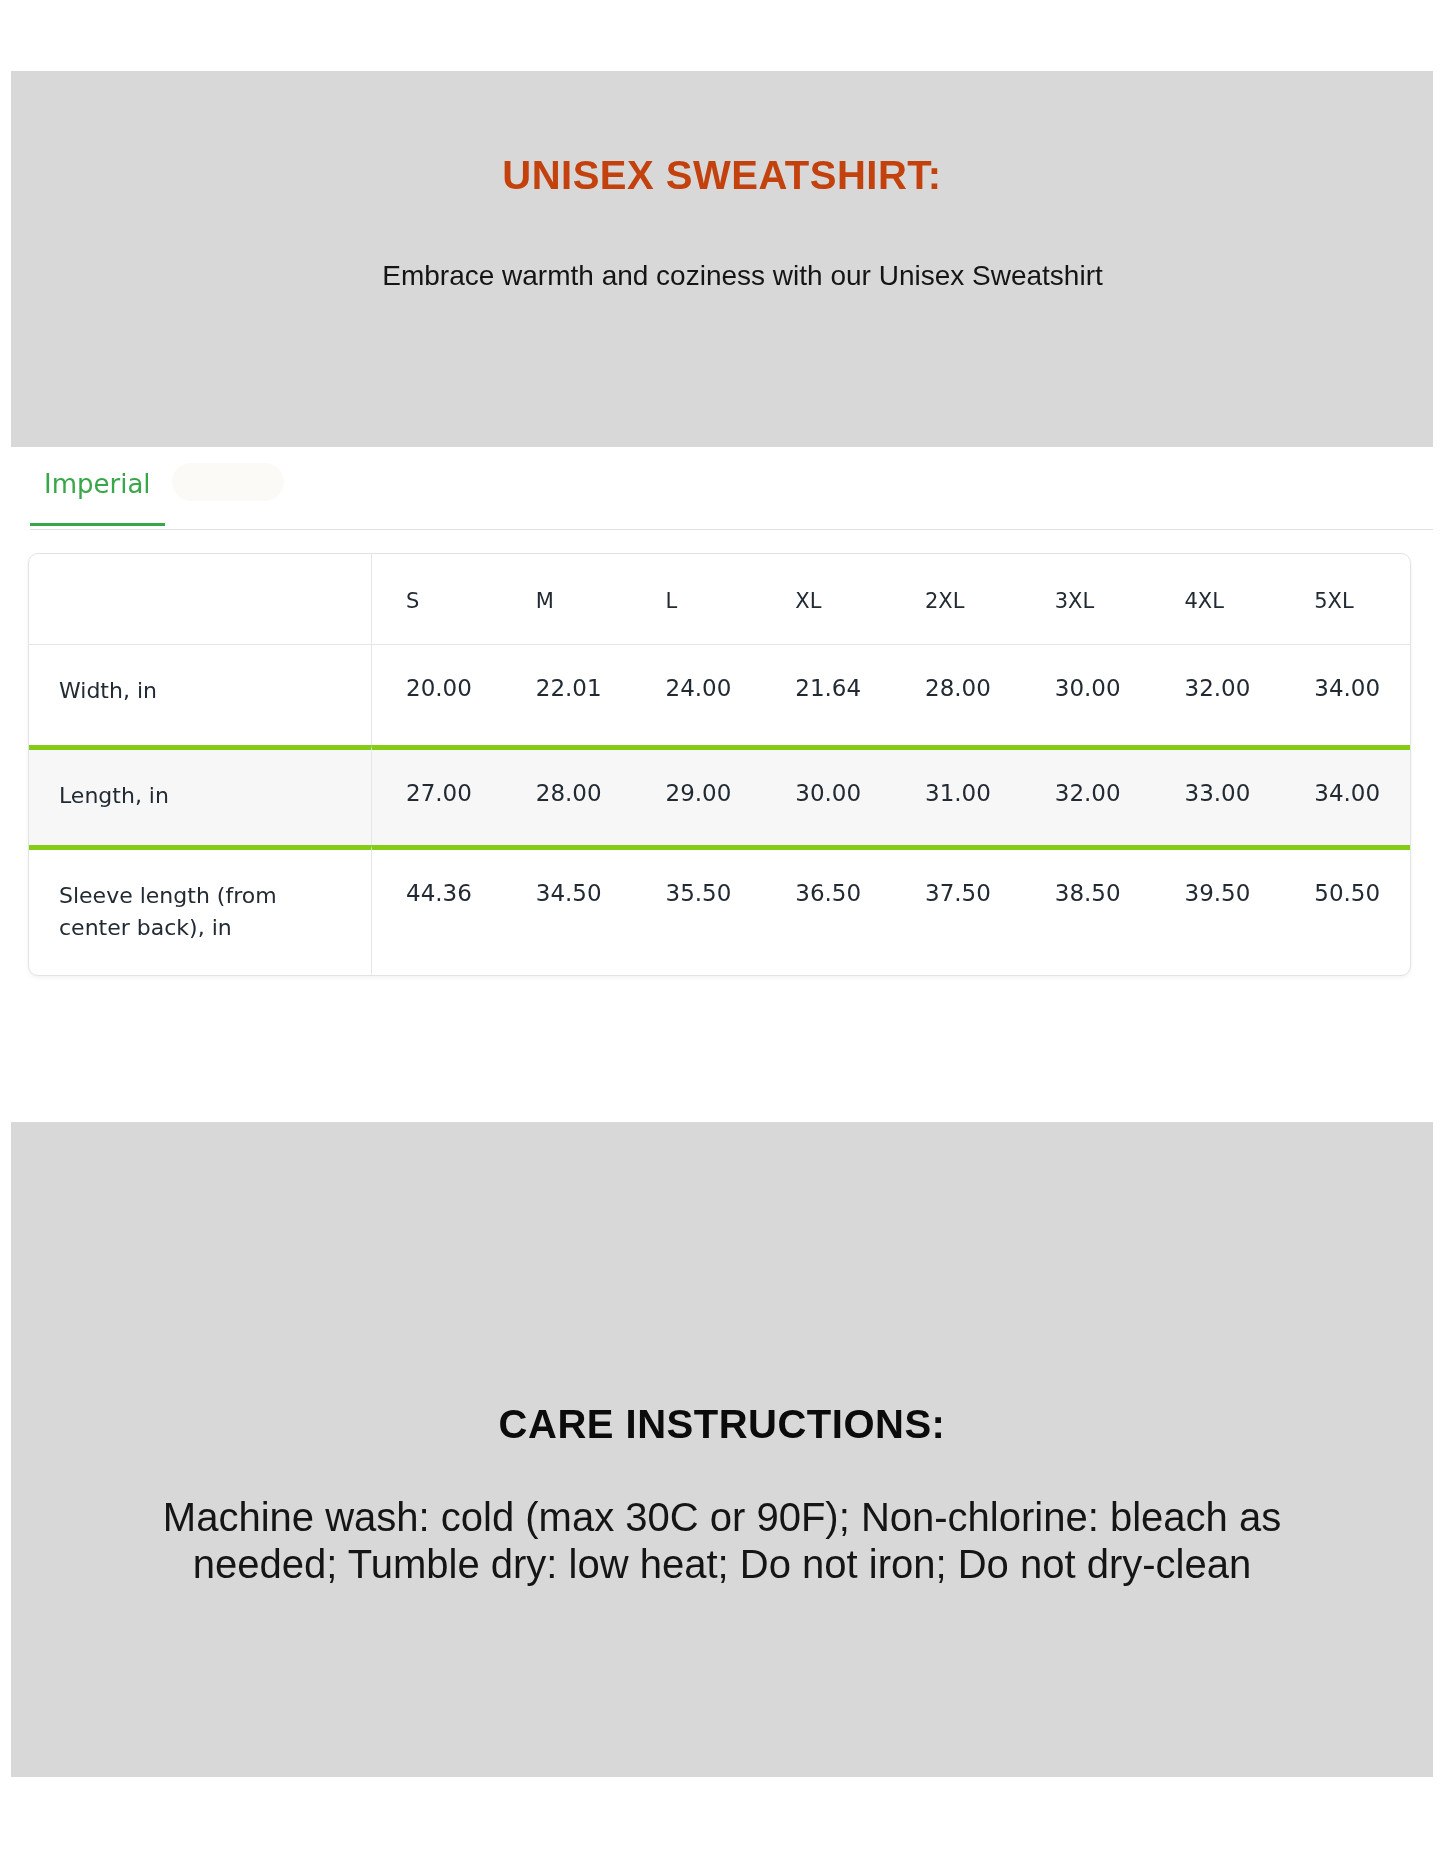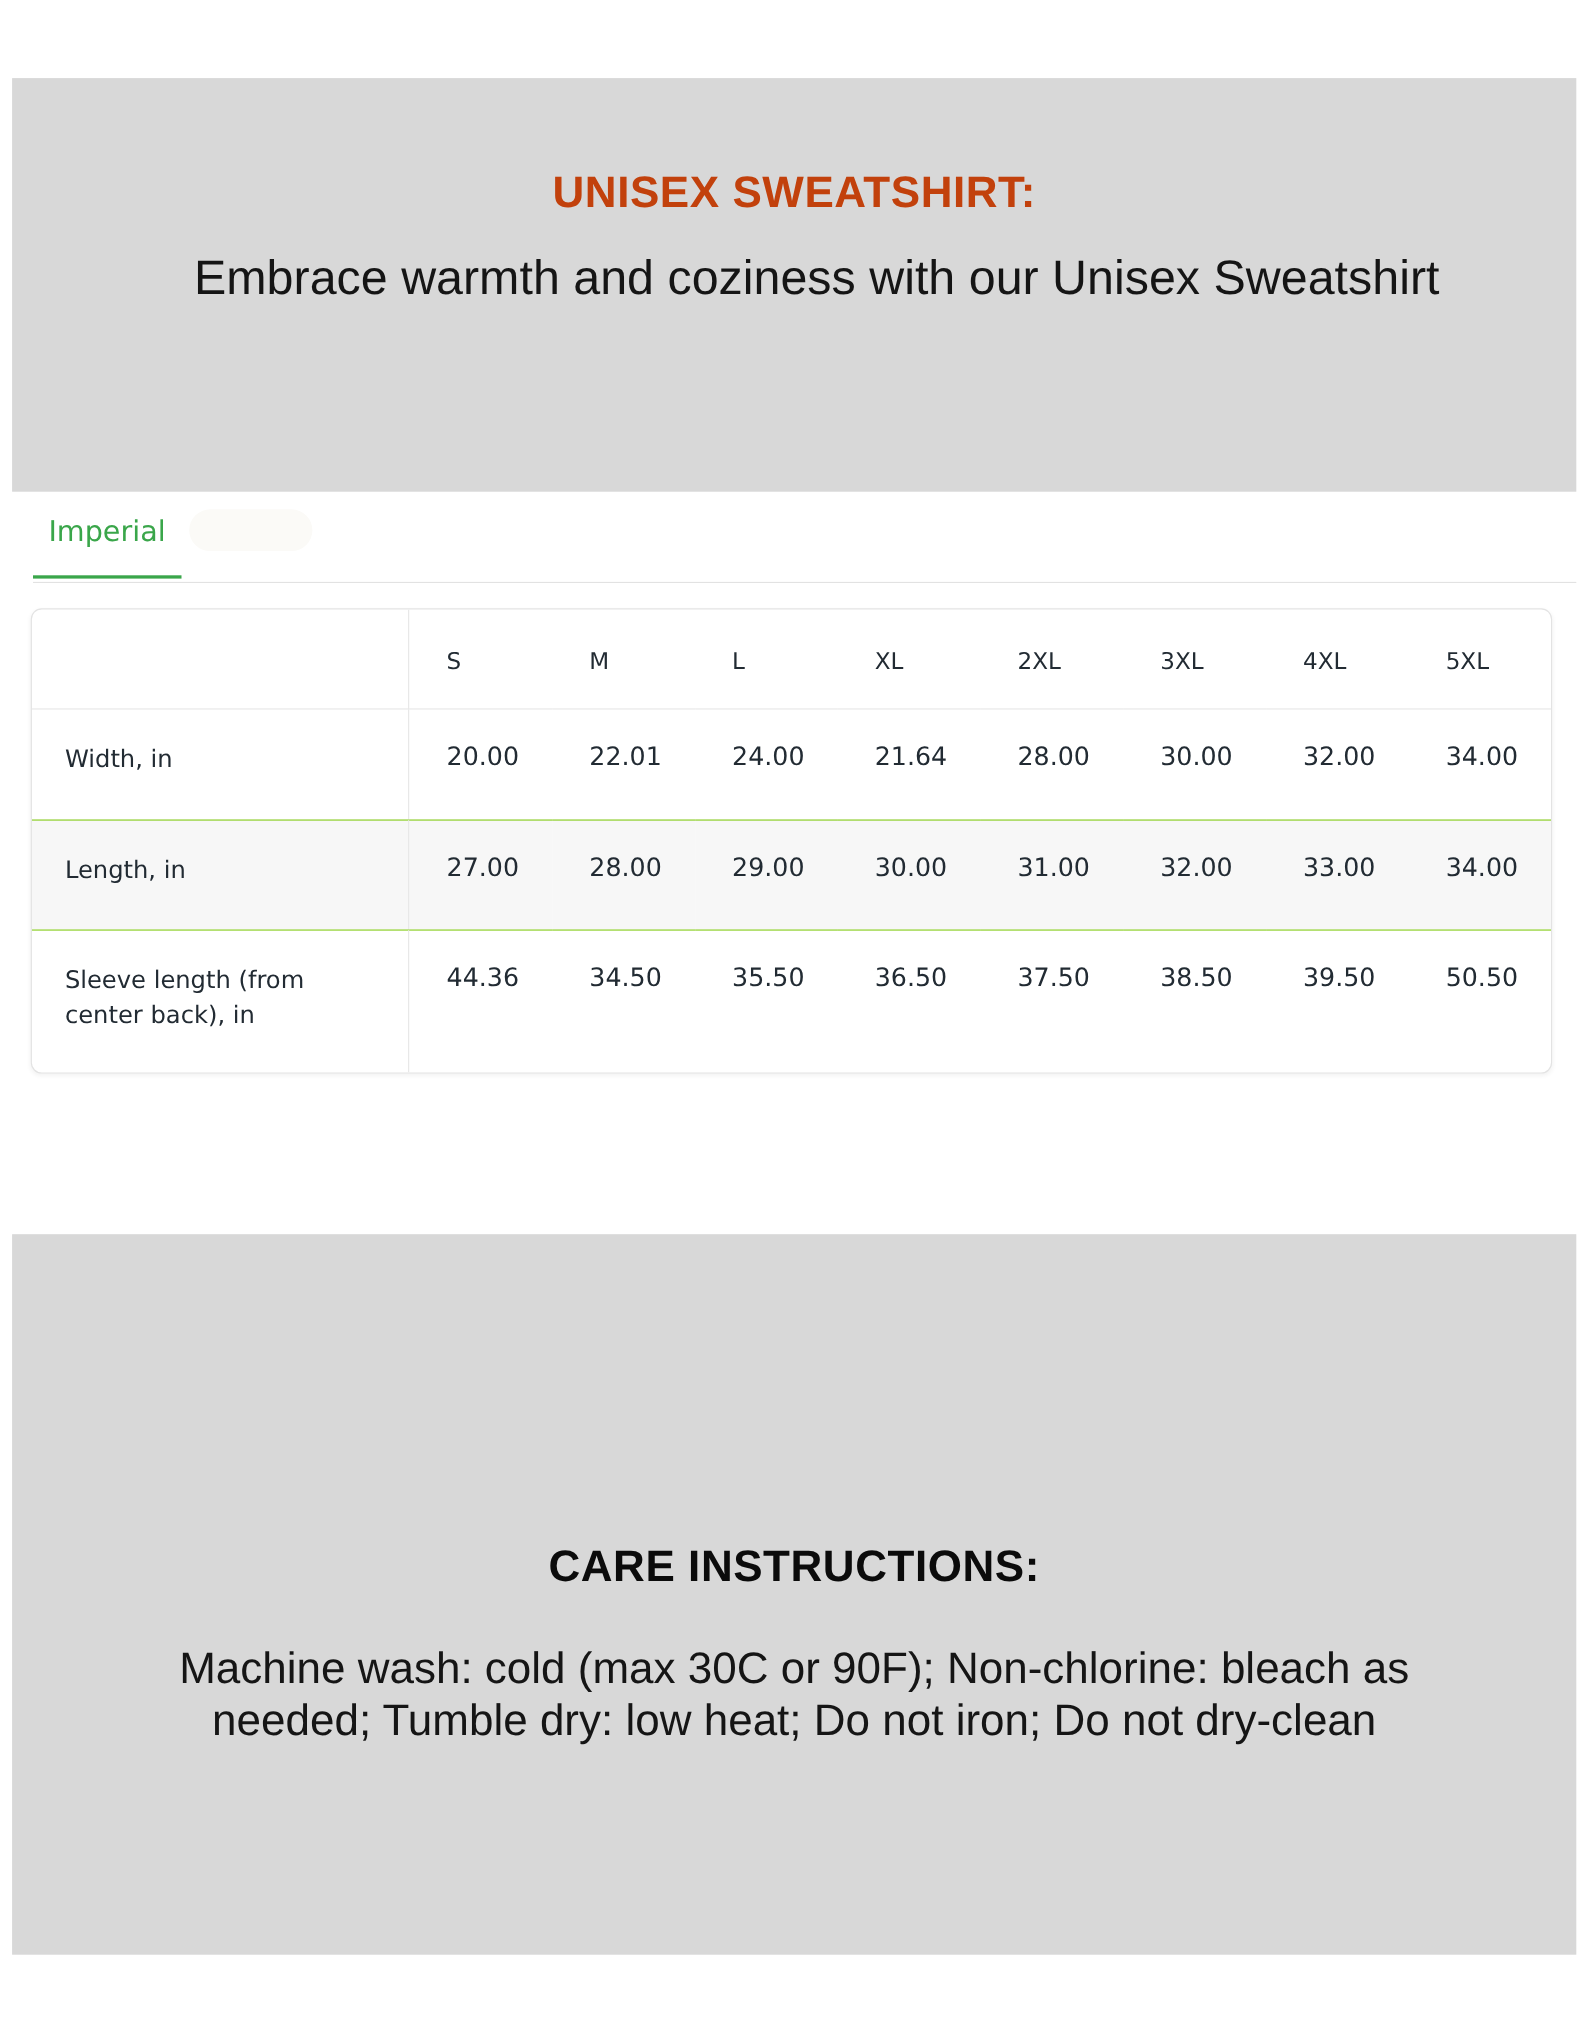--- a/index.html
+++ b/index.html
@@ -26,22 +26,22 @@
   .header-box { top: 71px; height: 376px; }
   .header-box h1 {
     padding-top: 84px;
     font-size: 40px;
     font-weight: 700;
     letter-spacing: 0.5px;
     color: #c2410c;
     line-height: 1;
   }
   .header-box p {
-    margin-top: 34px;
-    font-size: 44px;
+    margin-top: 66px;
+    font-size: 28px;
     font-weight: 400;
     color: #151515;
     line-height: 1.1;
     padding-left: 41px;
   }
   
   .tabs {
     position: absolute;
     left: 30px;
     top: 462px;
@@ -95,21 +95,21 @@
     border-bottom: 1px solid #e6e6e6;
   }
   thead th.corner { padding-left: 30px; }
   tbody td { padding: 30px 0 0 34px; font-size: 23px; }
   tbody td.row-label {
     padding: 30px 28px 0 30px;
     font-size: 22px;
     line-height: 1.45;
   }
   .col-divider { border-right: 1px solid #e6e6e6; }
-  tbody tr + tr td { border-top: 1px solid #84cc16; }
+  tbody tr + tr td { border-top: 5px solid #84cc16; }
   tbody tr:nth-child(even) { background: #f7f7f7; }
   tr.r-h100 td { height: 100px; }
   tr.r-h130 td { height: 130px; }
   tr.r-h98  td { height: 98px; }
   
   .care-box { top: 1122px; height: 655px; text-align: center; }
   .care-box h2 {
     padding-top: 282px;
     font-size: 40px;
     font-weight: 700;

